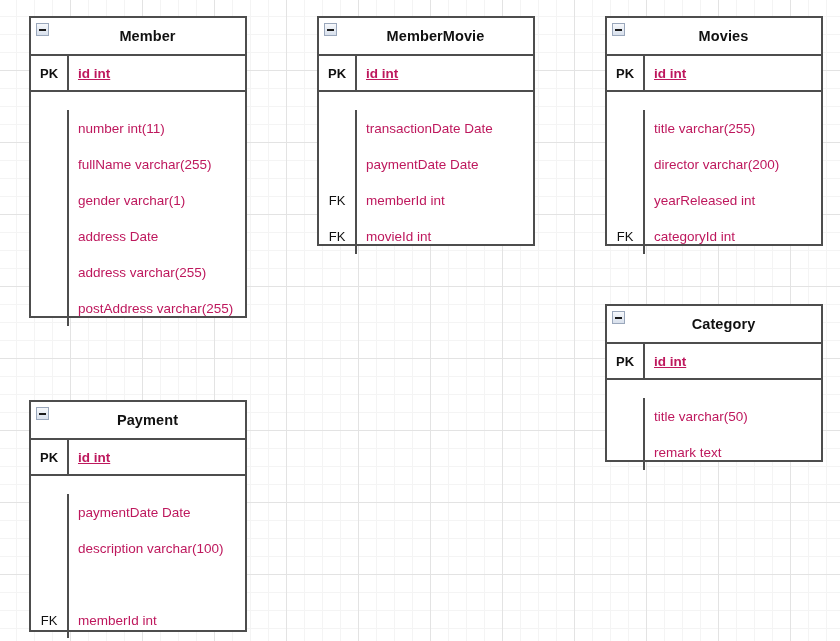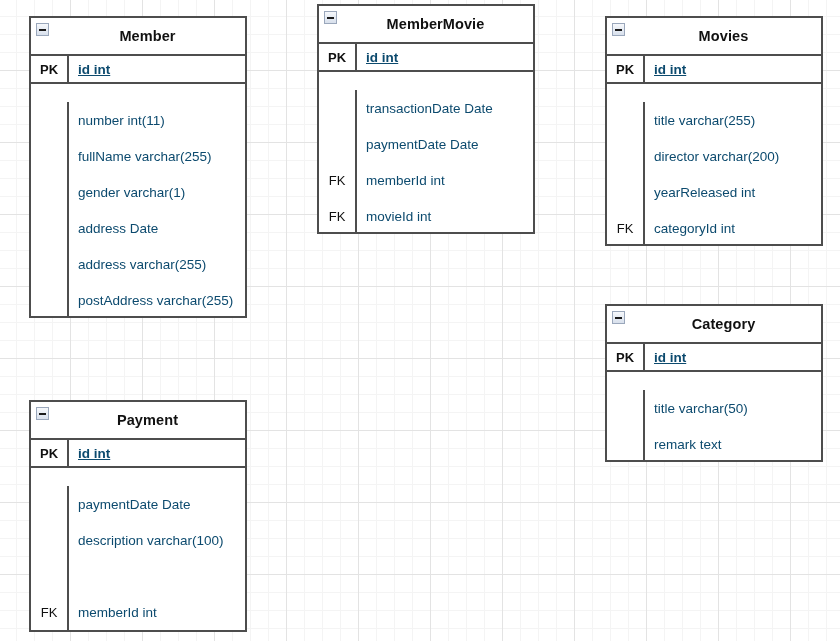--- a/index.html
+++ b/index.html
@@ -71,21 +71,21 @@
     height: 2px;
     background: #1a1a1a;
   }
 
   .row {
     box-sizing: border-box;
     display: flex;
     align-items: center;
   }
   .row.pk-row {
-    height: 28px;
+    height: 36px;
     border-bottom: 2px solid #4d4d4d;
   }
   .row.attr-row {
     height: 36px;
   }
   .rows-body {
     box-sizing: border-box;
     padding-top: 18px;
     padding-bottom: 2px;
   }
@@ -102,21 +102,21 @@
     font-size: 13px;
     color: #111111;
   }
   .cell-key.pk {
     font-weight: bold;
   }
   .cell-attr {
     box-sizing: border-box;
     padding-left: 9px;
     font-size: 13.5px;
-    color: #0c4a6e;
+    color: #be185d;
     white-space: nowrap;
   }
   .cell-attr.pk {
     font-weight: bold;
     text-decoration: underline;
   }
 </style>
 </head>
 <body>
 
@@ -152,21 +152,21 @@
         <div class="row attr-row">
           <div class="cell-key"></div>
           <div class="cell-attr">address varchar(255)</div>
         </div>
         <div class="row attr-row">
           <div class="cell-key"></div>
           <div class="cell-attr">postAddress varchar(255)</div>
         </div>
       </div>
     </div>
-    <div class="entity" style="left: 317px; top: 4px; width: 218px; height: 230px;">
+    <div class="entity" style="left: 317px; top: 16px; width: 218px; height: 230px;">
       <div class="entity-title">
         <span class="collapse-icon">
           <i></i>
         </span>
         <span class="entity-title-text">MemberMovie</span>
       </div>
       <div class="row pk-row">
         <div class="cell-key pk">PK</div>
         <div class="cell-attr pk">id int</div>
       </div>

